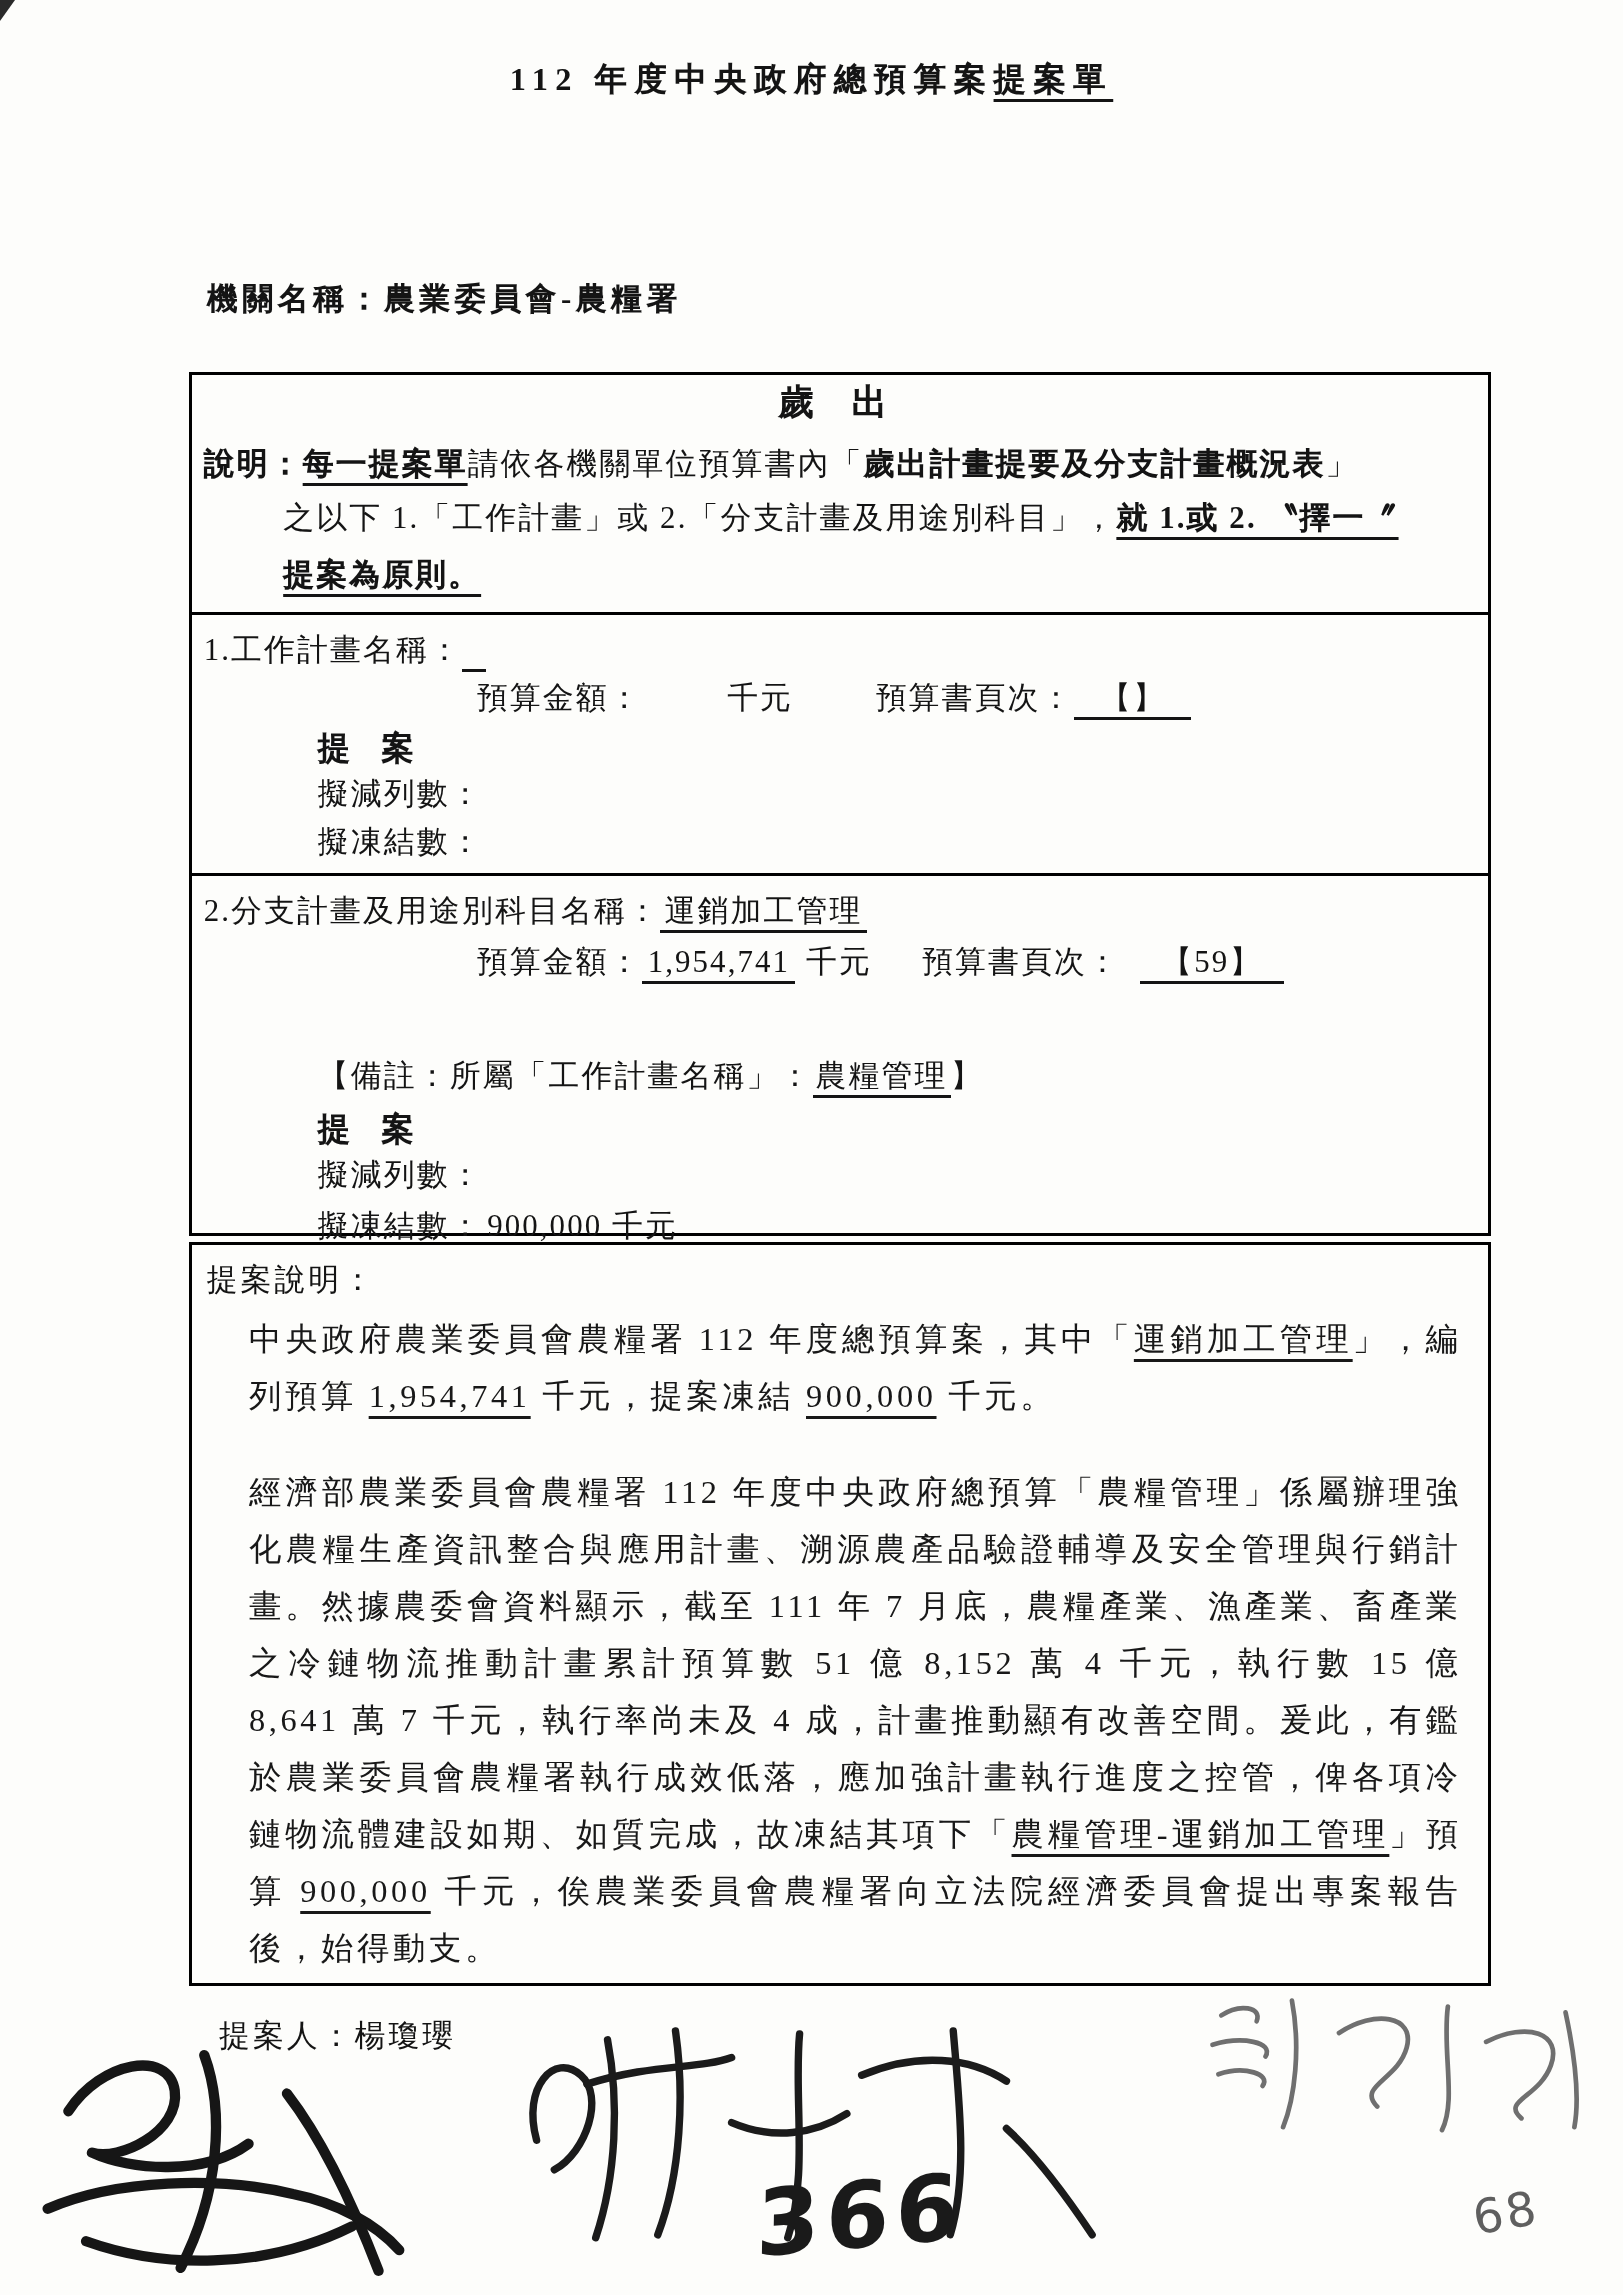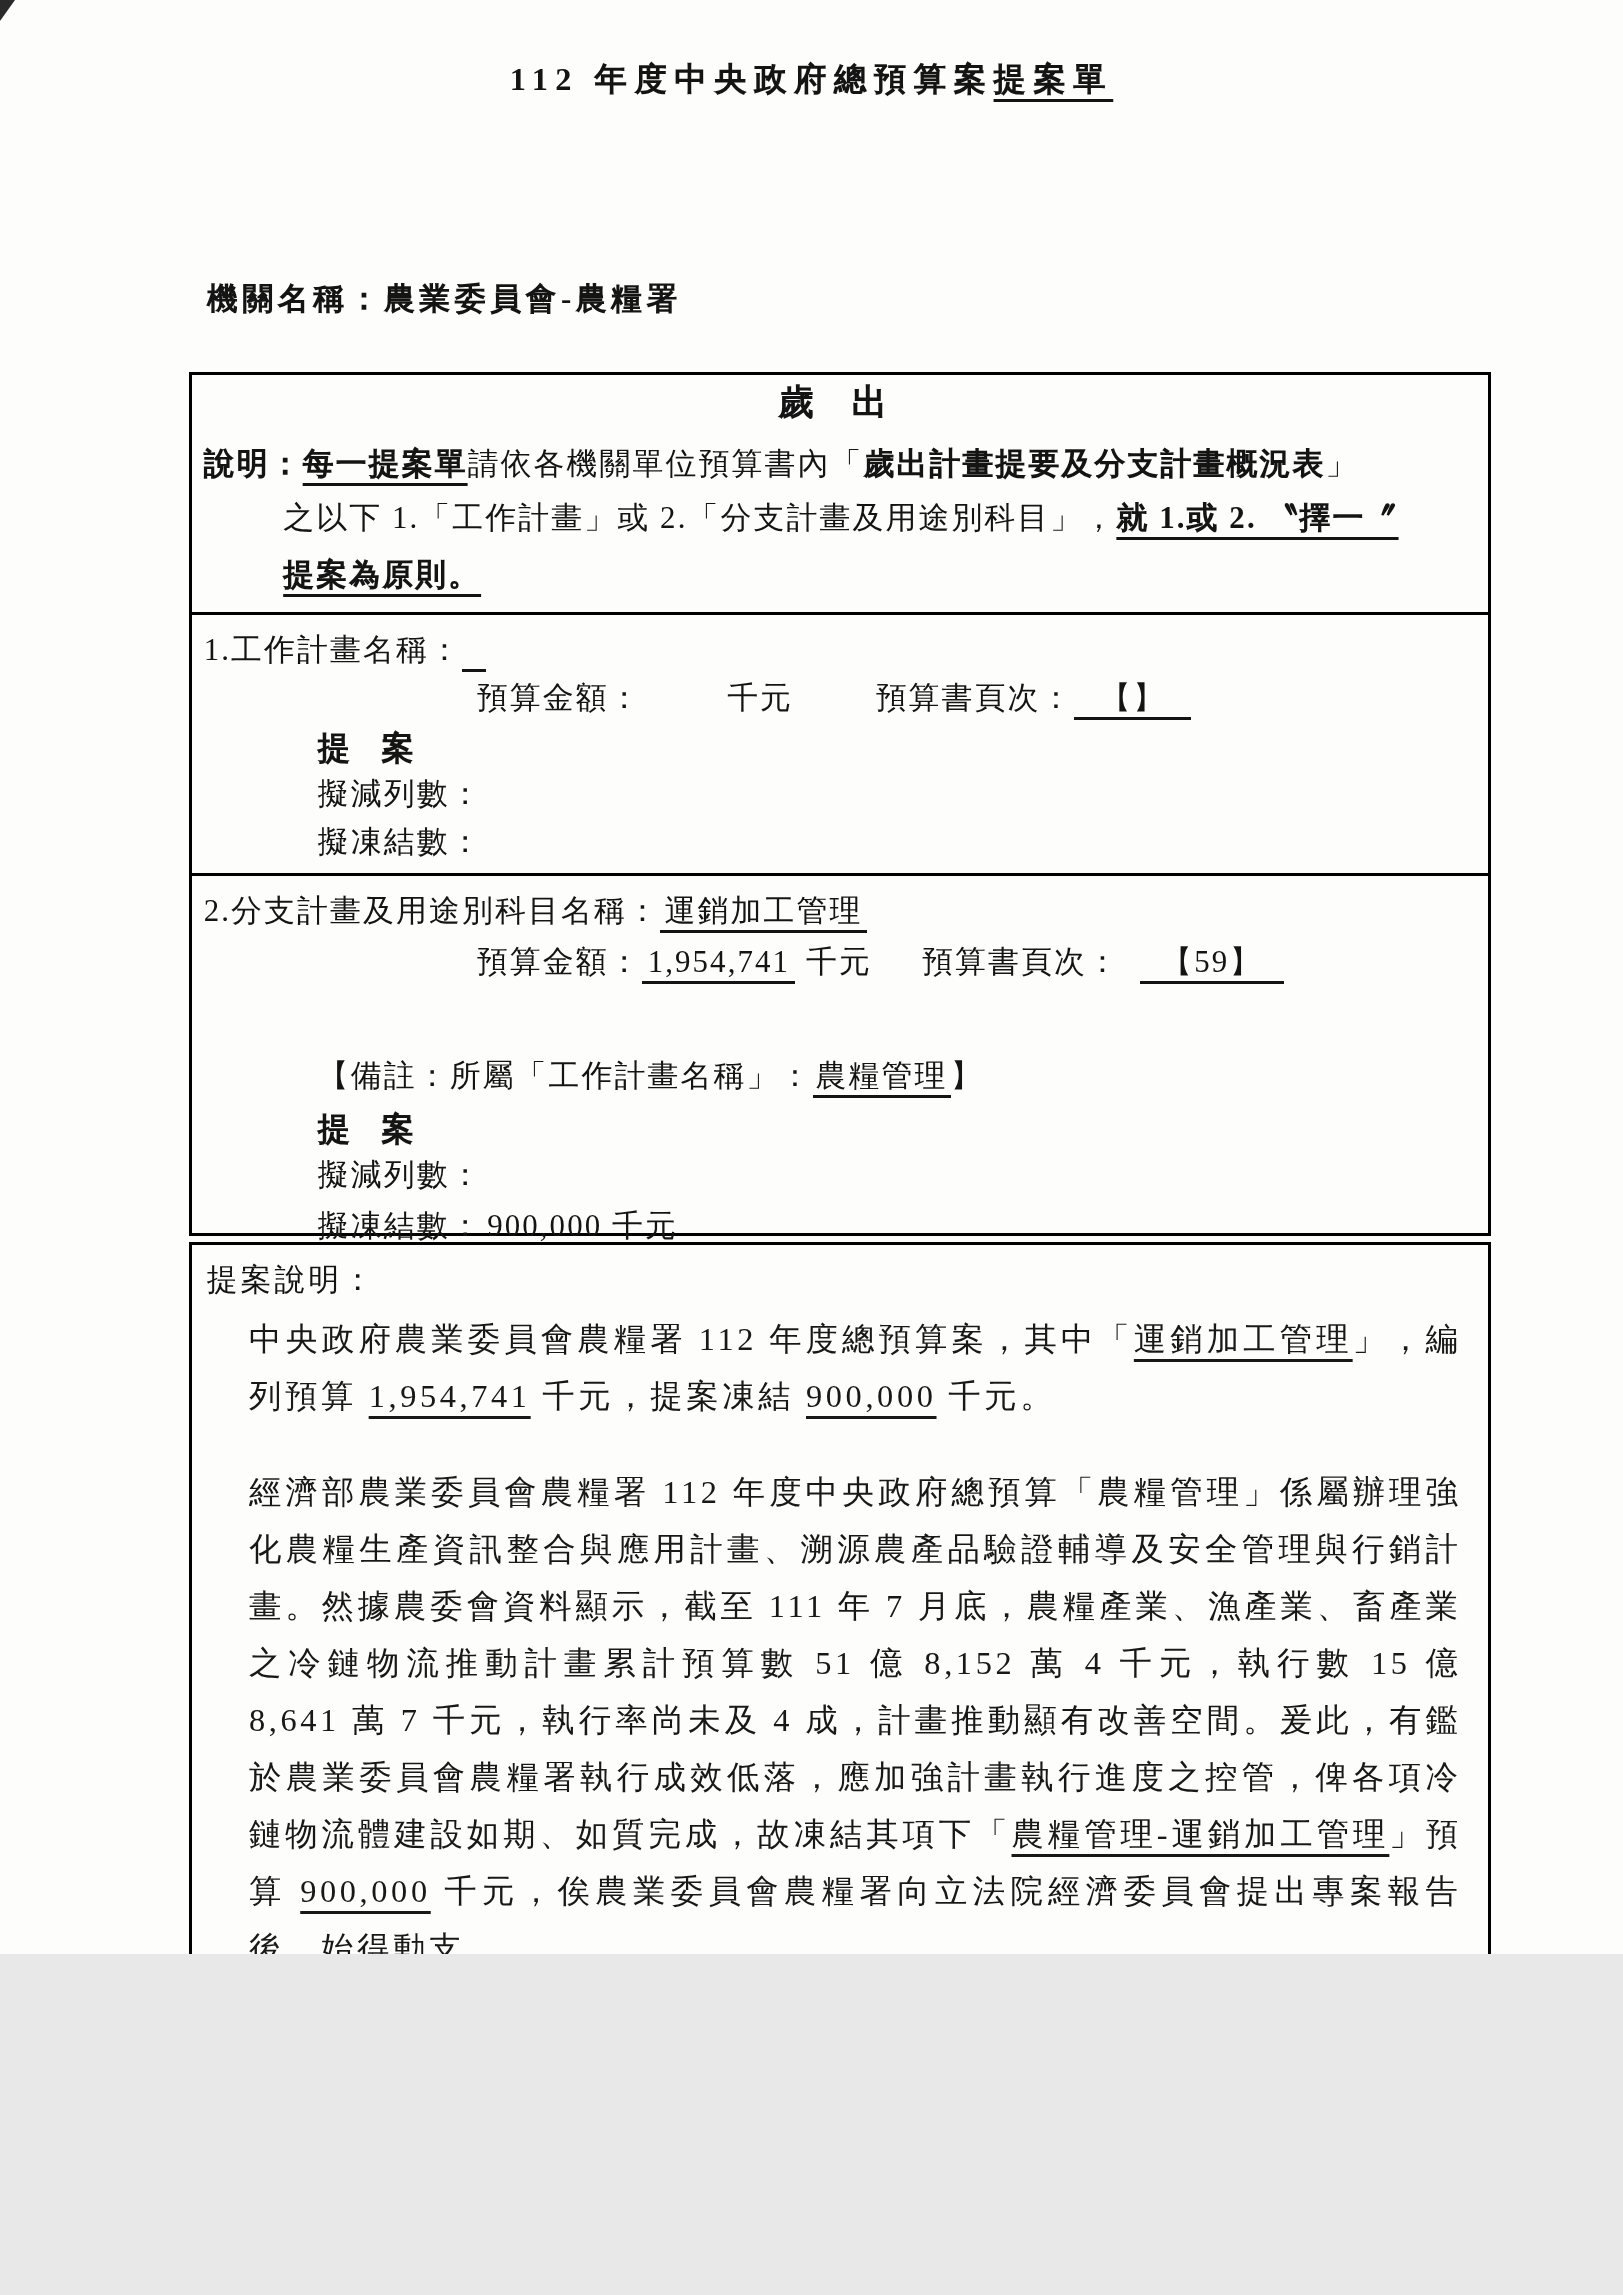--- a/index.html
+++ b/index.html
@@ -1,16 +1,16 @@
 <!DOCTYPE html>
 <html lang="zh-Hant" style="font-size:7.9px"><head>
 <meta charset="utf-8">
 <style>
   html,body{margin:0;padding:0;background:#e8e8e8;}
-  .viewport{position:relative;width:1623px;height:1954px;background:#d946ef;overflow:hidden;}
+  .viewport{position:relative;width:1623px;height:2295px;background:#d946ef;overflow:hidden;}
   .page{position:relative;width:541px;height:765px;transform:scale(3);transform-origin:0 0;
         font-family:"Liberation Serif","DejaVu Serif",serif;color:#141414;background:#fdfdfb;}
 
   .b{font-weight:bold;}
   .u{text-decoration:underline;text-decoration-thickness:1px;text-underline-offset:2.5px;}
   .ub{display:inline-block;border-bottom:1px solid #141414;line-height:1.15;}
   .sp{display:inline-block;}
 
   .corner-artifact{position:absolute;left:0;top:0;width:0;height:0;
         border-left:5.4px solid #2a2a2a;border-bottom:7.4px solid transparent;}

